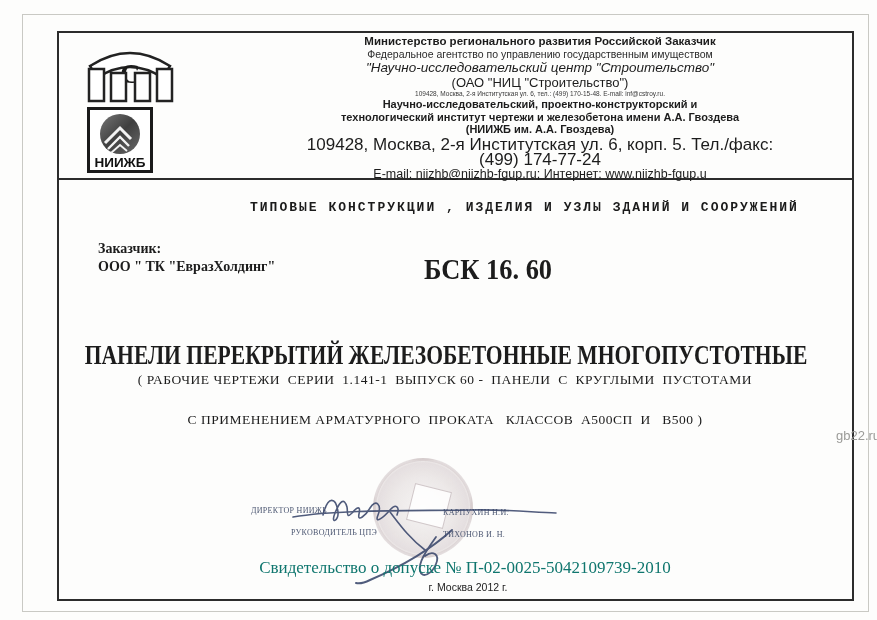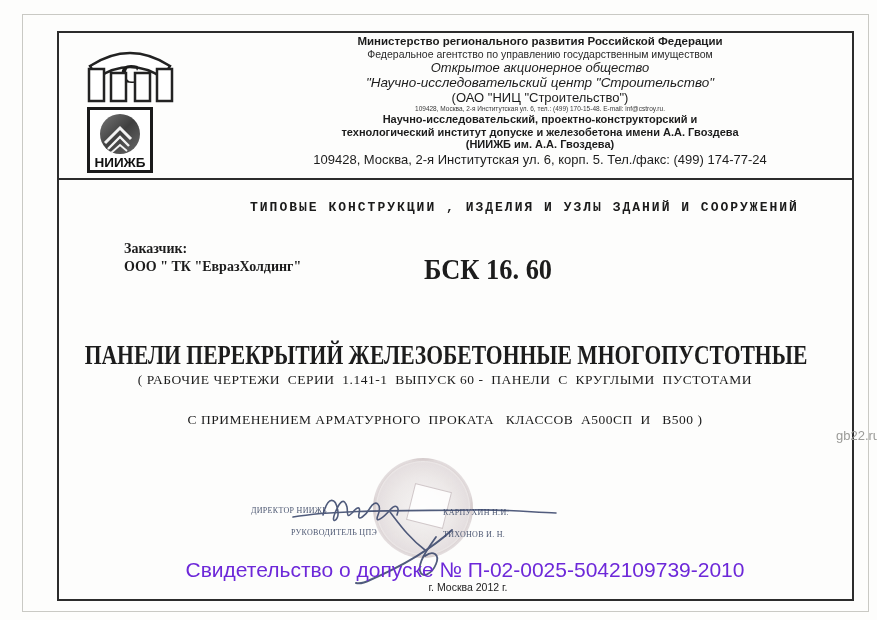--- a/index.html
+++ b/index.html
@@ -12,27 +12,27 @@
   .header-divider{left:57px;top:178px;width:797px;height:0;border-top:2px solid #2c2c2c;}
   
   .head-text{left:295px;top:35px;width:490px;text-align:center;}
   .h-ministry{font-size:11.5px;font-weight:bold;line-height:13px;}
   .h-agency{font-size:10.5px;line-height:12px;color:#2a2a2a;}
   .h-oao-type{font-size:13px;font-style:italic;line-height:15px;}
   .h-oao-name{font-size:13.5px;font-style:italic;line-height:15px;}
   .h-oao-short{font-size:13px;line-height:15px;}
   .h-addr-small{font-size:6.5px;line-height:8px;color:#3a3a3a;}
   .h-inst{font-size:11px;font-weight:bold;line-height:12.5px;}
-  .h-addr{font-size:13px;line-height:15px;margin-top:1px;}
+  .h-addr{font-size:17px;line-height:15px;margin-top:1px;}
   .h-mail{font-size:12.5px;line-height:15px;}
   
   .series-band{left:250px;top:200px;width:460px;text-align:left;
     font-family:Liberation Mono, monospace;font-weight:bold;font-size:13px;
     letter-spacing:2px;white-space:pre;color:#1b1b1b;}
-  .customer{left:124px;top:240px;font-family:"Liberation Serif",serif;font-weight:bold;font-size:14px;line-height:18px;}
+  .customer{left:98px;top:240px;font-family:"Liberation Serif",serif;font-weight:bold;font-size:14px;line-height:18px;}
   .doc-code{left:488px;top:252px;font-family:"Liberation Serif",serif;font-weight:bold;font-size:30px;
     white-space:nowrap;transform:translateX(-50%) scaleX(0.88);transform-origin:center;}
   
   .title-main{left:446px;top:340px;font-family:"Liberation Serif",serif;font-weight:bold;font-size:27px;
     white-space:nowrap;transform:translateX(-50%) scaleX(0.80);transform-origin:center;}
   .title-sub{font-family:"Liberation Serif",serif;font-size:13.5px;letter-spacing:0.5px;
     white-space:pre;transform:translateX(-50%);left:445px;}
   .sub1{top:372px;} .sub2{top:392px;} .sub3{top:412px;}
   .doc-type{left:455px;top:438px;font-family:"Liberation Serif",serif;font-weight:bold;font-size:22px;
     white-space:nowrap;transform:translateX(-50%);}
@@ -40,22 +40,22 @@
   .stamp{left:373px;top:458px;width:94px;height:94px;border-radius:50%;
     border:3px solid rgba(168,146,150,0.25);
     background:radial-gradient(circle,rgba(182,165,168,0.10) 0%,rgba(172,152,155,0.20) 46%,rgba(168,146,150,0.28) 68%,rgba(168,146,150,0.06) 74%);}
   .stamp::after{content:"";position:absolute;left:34px;top:26px;width:36px;height:36px;
     background:rgba(255,255,255,0.85);border:1px solid rgba(152,132,138,0.45);transform:rotate(14deg);}
   .sig-text{font-family:"Liberation Serif",serif;font-size:8px;letter-spacing:0.3px;color:#4a5570;white-space:nowrap;}
   .sig-pos1{left:251px;top:506px;} .sig-pos2{left:251px;top:528px;padding-left:40px;}
   .sig-name1{left:443px;top:508px;} .sig-name2{left:443px;top:530px;}
   .sig-svg{left:240px;top:455px;}
   
-  .certificate{left:465px;top:558px;font-family:Liberation Sans, sans-serif;font-size:21px;
-    white-space:nowrap;transform:translateX(-50%);color:#6d28d9;}
+  .certificate{left:465px;top:558px;font-family:Liberation Serif, serif;font-size:17px;
+    white-space:nowrap;transform:translateX(-50%);color:#0f766e;}
   .place-year{left:465px;top:581px;font-size:10.5px;transform:translateX(-50%);color:#222;padding-left:6px;}
   .watermark{left:836px;top:428px;font-size:13px;color:#9b9b98;text-align:center;}
 </style>
 </head>
 <body>
 
 <div class="page">
 
   <div class="abs scan-edge"></div>
   <div class="abs frame"></div>
@@ -84,30 +84,30 @@
     <circle cx="33" cy="27" r="20" fill="url(#g1)"></circle>
     <g stroke="#f2f2f2" fill="none">
       <path d="M18 36 L33 21 L44 32" stroke-width="3"></path>
       <path d="M21 42 L33 30 L42 39" stroke-width="2.4"></path>
       <path d="M24 46 L33 38 L40 44" stroke-width="1.8"></path>
     </g>
     <text x="33" y="60" text-anchor="middle" font-family="Liberation Sans, sans-serif" font-size="13.5" font-weight="bold" fill="#111">НИИЖБ</text>
   </svg>
 
   <div class="abs head-text">
-    <div class="h-ministry">Министерство регионального развития Российской Федерации</div>
+    <div class="h-ministry">Министерство регионального развития Российской Заказчик</div>
     <div class="h-agency">Федеральное агентство по управлению государственным имуществом</div>
-    <div class="h-oao-type">Открытое акционерное общество</div>
     <div class="h-oao-name">"Научно-исследовательский центр "Строительство"</div>
     <div class="h-oao-short">(ОАО "НИЦ "Строительство")</div>
     <div class="h-addr-small">109428, Москва, 2-я Институтская ул. 6, тел.: (499) 170-15-48. E-mail: inf@cstroy.ru.</div>
     <div class="h-inst">Научно-исследовательский, проектно-конструкторский и</div>
-    <div class="h-inst">технологический институт допуске и железобетона имени А.А. Гвоздева</div>
+    <div class="h-inst">технологический институт чертежи и железобетона имени А.А. Гвоздева</div>
     <div class="h-inst">(НИИЖБ им. А.А. Гвоздева)</div>
     <div class="h-addr">109428, Москва, 2-я Институтская ул. 6, корп. 5. Тел./факс: (499) 174-77-24</div>
+    <div class="h-mail">E-mail: niizhb@niizhb-fgup.ru; Интернет: www.niizhb-fgup.u</div>
   </div>
 
   <div class="abs series-band">ТИПОВЫЕ КОНСТРУКЦИИ , ИЗДЕЛИЯ И УЗЛЫ ЗДАНИЙ И СООРУЖЕНИЙ</div>
 
   <div class="abs customer">
     <div>Заказчик:</div>
     <div>ООО " ТК "ЕвразХолдинг"</div>
   </div>
 
   <div class="abs doc-code">БСК 16. 60</div>

